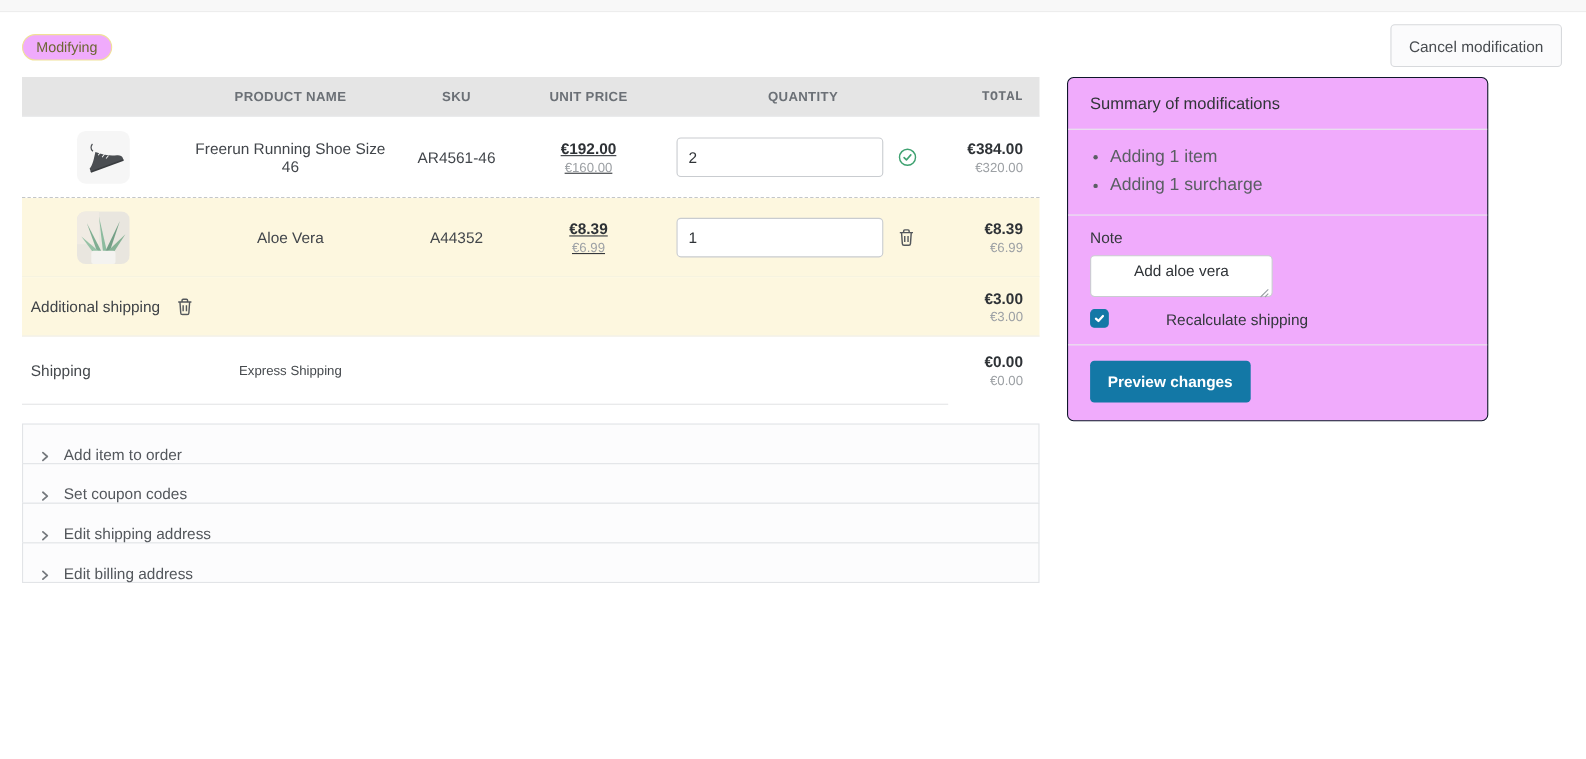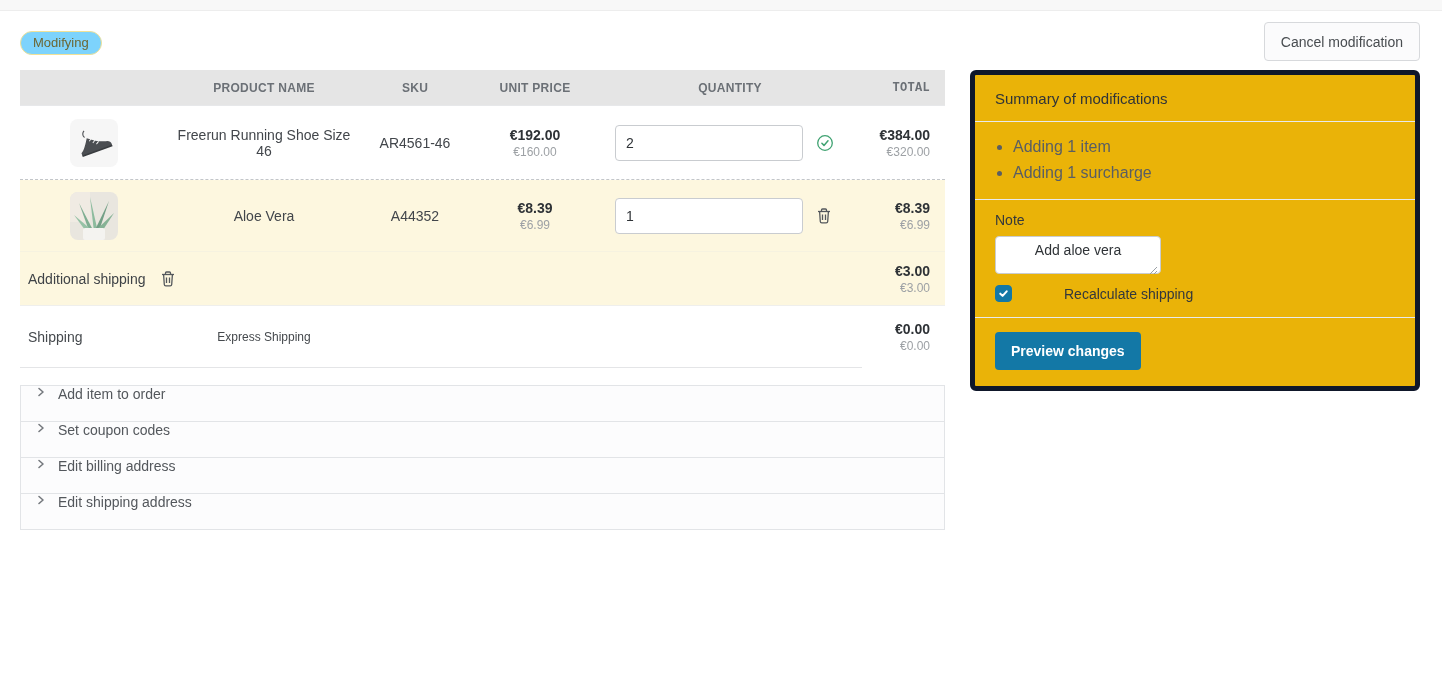--- a/index.html
+++ b/index.html
@@ -8,21 +8,21 @@
     width:1442px; height:690px; overflow:hidden;
     background:#ffffff; color:#35383c;
     font-family:"Liberation Sans","DejaVu Sans",sans-serif;
     font-size:14px;
   }
   .topbar { height:11px; background:#f8f8f8; border-bottom:1px solid #ededed; }
   .content { padding:0 22px 0 20px; }
   .header-row { display:flex; justify-content:space-between; align-items:flex-start; padding-top:11px; height:59px; }
   .badge {
     margin-top:9px; display:inline-block;
-    background:#7dd3fc; border:1px solid #f0e197; color:#6c6733;
+    background:#f0abfc; border:1px solid #f0e197; color:#6c6733;
     border-radius:12px; padding:3px 12px 4px; font-size:13px; line-height:15px;
   }
   .cancel-btn {
     background:#fbfbfc; border:1px solid #d7d9dc; border-radius:4px;
     padding:0 16px; height:39px; font-size:14px; color:#484c50;
     font-family:inherit; cursor:pointer;
   }
   .main { display:flex; gap:25px; align-items:flex-start; }
   .left { width:925px; }
   .grid-row { display:grid; grid-template-columns:148px 192px 110px 130px 260px 1fr; align-items:center; }
@@ -33,44 +33,44 @@
   .th-center { text-align:center; }
   .th-total { text-align:right; padding-right:15px;font-family:Liberation Mono, monospace; }
   .row-item1 { height:74px; border-bottom:1px dashed #c3c6c9; }
   .row-item2 { height:72px; background:#fdf7df; border-bottom:1px solid #f6f2e0; }
   .row-surcharge { height:54px; background:#fdf7df; display:flex; align-items:center; border-bottom:1px solid #efefec; }
   .row-shipping { height:62px; position:relative; }
   .row-shipping::after { content:""; position:absolute; left:0; right:83px; bottom:0; height:1px; background:#e4e5e7; }
   .thumb { width:48px; height:48px; border-radius:8px; margin:0 auto; overflow:hidden; display:flex; align-items:center; justify-content:center; }
   .thumb-shoe { background:#f6f6f6; }
   .cell-center { text-align:center; font-size:14px; color:#42464b; }
-  .price { text-align:center; }
+  .price { text-align:center;text-decoration:underline; }
   .price .gross, .totals .gross { font-size:14px; font-weight:bold; color:#2e3236; }
   .price .net, .totals .net { font-size:12px; color:#9da1a5; margin-top:2px; }
   .qty-cell { display:flex; align-items:center; padding-left:15px; gap:13px; }
   .qty-input {
     width:188px; height:36px; border:1px solid #c9ccd0; border-radius:4px;
     padding:0 10px; font-size:14px; color:#2f3337; font-family:inherit; background:#fff;
   }
   .totals { text-align:right; padding-right:15px; }
   .surcharge-label { padding-left:8px; font-size:14px; color:#3f4347; }
   .icon-btn { background:none; border:none; padding:0; margin:0; cursor:pointer; display:flex; align-items:center; }
   .row-surcharge .icon-btn { margin-left:14px; }
   .row-surcharge .totals { margin-left:auto; }
   .ship-label { padding-left:8px; font-size:14px; color:#45494d; }
   .ship-method { text-align:center; font-size:12px; color:#45494d; }
   .mods-heading { margin:22px 0 0 1px; font-size:19px; font-weight:400; color:#2f3337; }
   .accordion { margin-top:17px; }
   .acc-item {
     height:37px; border:1px solid #e2e4e7; background:#fcfcfd;
-    display:flex; align-items:flex-start; padding-left:14px; gap:11px;
+    display:flex; align-items:flex-end; padding-left:14px; gap:11px;
     font-size:14px; color:#53575c; cursor:pointer; margin-top:-1px;
   }
   .acc-item:first-child { margin-top:0; }
-  .panel { width:450px; border:5px solid #0f172a; border-radius:6px; background:#eab308; }
+  .panel { width:383px; border:1px solid #0f172a; border-radius:6px; background:#f0abfc; }
   .panel-title { padding:15px 20px 14px; font-size:15px; color:#303438; border-bottom:1px solid #e8eaec; }
   .panel-bullets { padding:12px 20px 13px; border-bottom:1px solid #e8eaec; }
   .panel-bullets ul { margin:0; padding-left:18px; }
   .panel-bullets li { font-size:16px; color:#5a5e63; padding:4px 0; }
   .panel-note { padding:12px 20px 15px; border-bottom:1px solid #e8eaec; }
   .note-label { font-size:14px; color:#34383c; margin-bottom:8px; }
   .note-wrap { position:relative; width:166px; }
   .note-textarea {
     width:166px; height:38px; border:1px solid #c9ccd0; border-radius:4px;
     padding:5px 9px; font-size:14px; color:#2f3337; font-family:inherit;
@@ -229,27 +229,27 @@
         <div class="acc-item">
           <svg width="12" height="12" viewBox="0 0 12 12" fill="none" stroke="#75797e" stroke-width="1.6" stroke-linecap="round" stroke-linejoin="round">
               <path d="M4 2.5 L8 6 L4 9.5"></path>
             </svg>
           <span>Set coupon codes</span>
         </div>
         <div class="acc-item">
           <svg width="12" height="12" viewBox="0 0 12 12" fill="none" stroke="#75797e" stroke-width="1.6" stroke-linecap="round" stroke-linejoin="round">
               <path d="M4 2.5 L8 6 L4 9.5"></path>
             </svg>
+          <span>Edit shipping address</span>
+        </div>
+        <div class="acc-item">
+          <svg width="12" height="12" viewBox="0 0 12 12" fill="none" stroke="#75797e" stroke-width="1.6" stroke-linecap="round" stroke-linejoin="round">
+              <path d="M4 2.5 L8 6 L4 9.5"></path>
+            </svg>
           <span>Edit billing address</span>
-        </div>
-        <div class="acc-item">
-          <svg width="12" height="12" viewBox="0 0 12 12" fill="none" stroke="#75797e" stroke-width="1.6" stroke-linecap="round" stroke-linejoin="round">
-              <path d="M4 2.5 L8 6 L4 9.5"></path>
-            </svg>
-          <span>Edit shipping address</span>
         </div>
       </div>
 
     </div>
 
     <div class="panel">
       <div class="panel-title">Summary of modifications</div>
       <div class="panel-bullets">
         <ul>
           <li>Adding 1 item</li>

